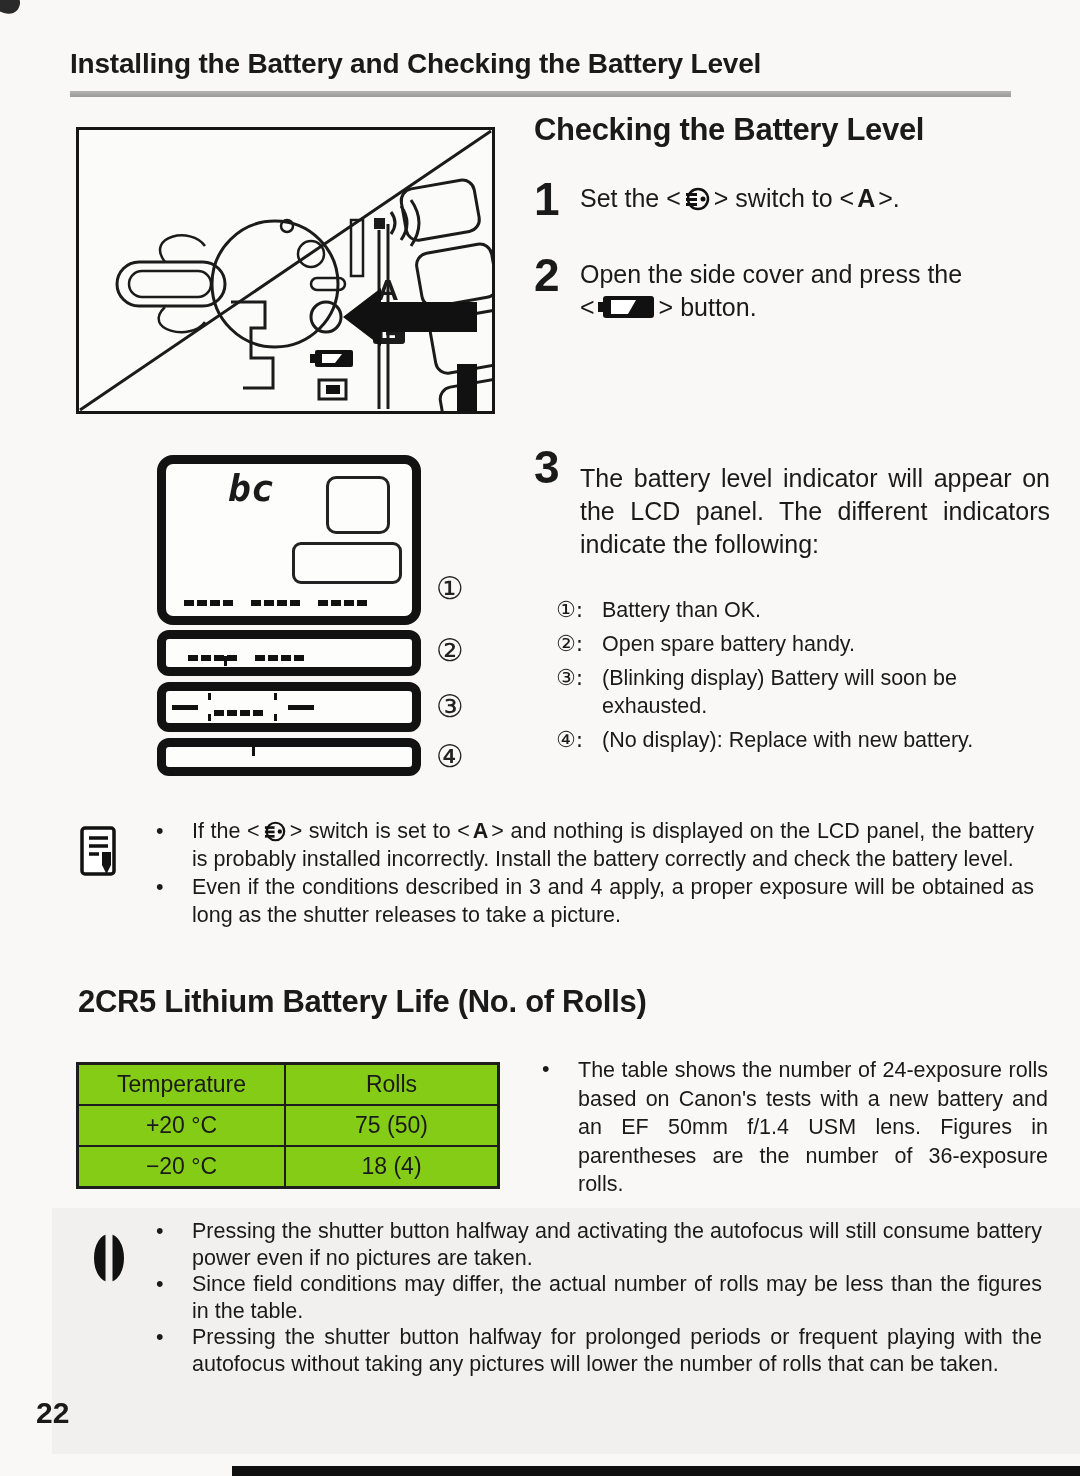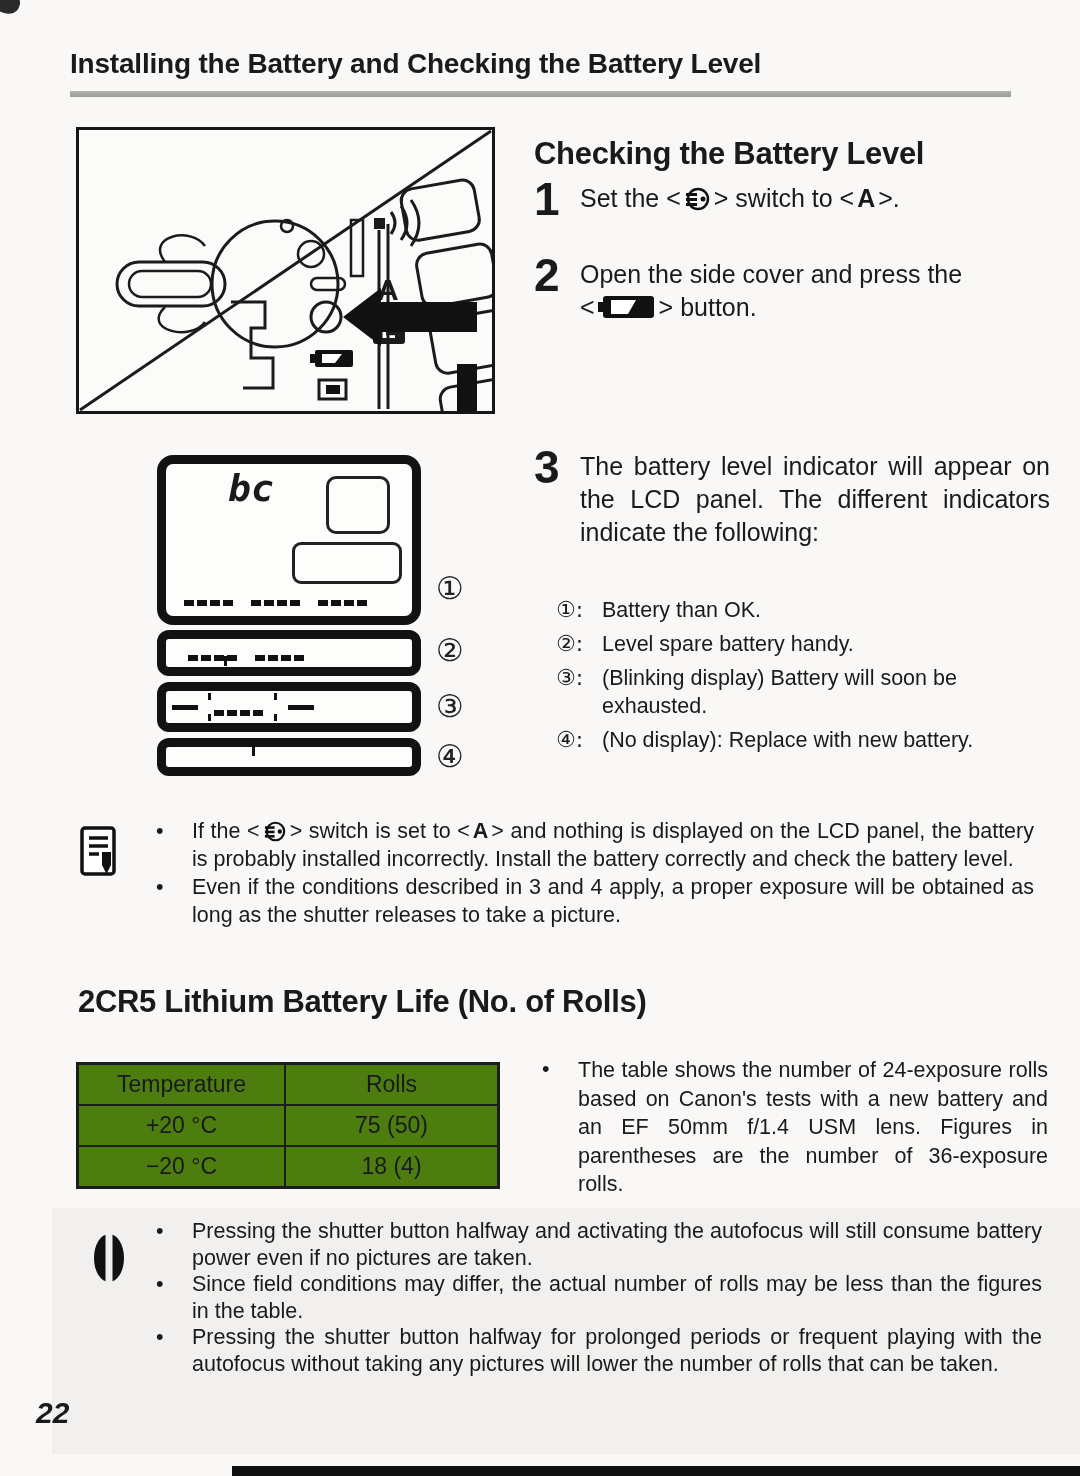--- a/index.html
+++ b/index.html
@@ -6,28 +6,28 @@
   .page{position:relative;width:1080px;height:1476px;background:#f9f8f6;overflow:hidden;
         font-family:"Liberation Sans",sans-serif;color:#1a1a1a;margin:0 auto;}
   .abs{position:absolute;}
   
   .hdr-title{left:70px;top:48px;font-size:28px;font-weight:bold;letter-spacing:-0.2px;}
   .hdr-rule{left:70px;top:91px;width:941px;height:6px;background:linear-gradient(#b4b4b2,#9a9a98);}
   .corner-mark{left:-8px;top:-9px;width:28px;height:22px;background:#2a2a2a;border-radius:45%;transform:rotate(18deg);}
   
   .camera-fig{left:76px;top:127px;width:419px;height:287px;border:3px solid #161616;background:#fbfbfa;box-sizing:border-box;}
   
-  .sec1-title{left:534px;top:136px;font-size:31px;font-weight:bold;letter-spacing:-0.3px;}
+  .sec1-title{left:534px;top:112px;font-size:31px;font-weight:bold;letter-spacing:-0.3px;}
   .step{display:flex;}
   .stepnum{font-size:46px;font-weight:bold;line-height:0.95;width:46px;flex:0 0 46px;}
   .steptext{font-size:25px;line-height:33px;padding-top:4px;}
   .step1{left:534px;top:178px;width:520px;}
   .step2{left:534px;top:254px;width:520px;}
   .step3{left:534px;top:446px;width:516px;}
-  .step3 .steptext{text-align:justify;}
+  .step3 .steptext{text-align:justify;margin-top:12px;}
   b.inl{margin:0 3px;}
   .icon-inline{vertical-align:-4px;margin:0 3px;}
   
   .ind-list{left:556px;top:596px;width:496px;}
   .ind-row{display:flex;font-size:21.5px;line-height:28px;margin-bottom:6px;}
   .ind-num{flex:0 0 46px;font-size:22px;}
   .circ{font-family:"DejaVu Sans",sans-serif;}
   .ind-text{flex:1;}
   .bc-row{left:556px;top:752px;font-size:21.5px;}
   .bc-glyph{font-family:"DejaVu Sans Mono",monospace;font-style:italic;font-weight:bold;font-size:22px;margin-right:8px;}
@@ -47,32 +47,32 @@
   .ldash{position:absolute;width:26px;height:5px;background:#111;}
   .callout{left:436px;font-size:31px;color:#222;}
   
   .note-icon{left:80px;top:826px;}
   .note-bullets{left:148px;top:818px;width:886px;}
   .bullet-row{display:flex;font-size:21.5px;line-height:27.5px;margin-bottom:1px;}
   .bullet-mark{flex:0 0 36px;text-align:left;padding-left:8px;}
   .bullet-text{flex:1;text-align:justify;}
   
   .sec2-title{left:78px;top:984px;font-size:31px;font-weight:bold;letter-spacing:-0.3px;}
-  table.blt{position:absolute;left:76px;top:1062px;width:424px;border-collapse:collapse;background:#4d7c0f;}
+  table.blt{position:absolute;left:76px;top:1062px;width:424px;border-collapse:collapse;background:#84cc16;}
   table.blt th,table.blt td{border:2.5px solid #1d1d1d;text-align:center;font-weight:normal;
        font-size:23px;height:39px;padding:0;}
   table.blt{border:3px solid #1d1d1d;}
   .tbl-note{left:534px;top:1056px;width:514px;}
   
   .caution-bg{left:52px;top:1208px;width:1028px;height:246px;background:#f1f0ee;}
   .caution-icon{left:92px;top:1232px;}
   .caution-bullets{left:148px;top:1218px;width:894px;}
   .caution-bullets .bullet-row{font-size:21.5px;line-height:26.5px;margin-bottom:0;}
   
-  .pagenum{left:36px;top:1396px;font-size:30px;font-weight:bold;font-style:italic;}
+  .pagenum{left:36px;top:1396px;font-size:30px;font-weight:bold;}
   .bottom-bar{left:232px;top:1466px;width:848px;height:10px;background:#101010;}
 </style>
 </head>
 <body>
 
 <div class="page">
 
   <div class="abs corner-mark"></div>
 
   <div class="abs hdr-title">Installing the Battery and Checking the Battery Level</div>
@@ -227,21 +227,21 @@
     <span class="steptext">The battery level indicator will appear on the LCD panel. The different indicators indicate the following:</span>
   </div>
 
   <div class="abs ind-list">
     <div class="ind-row">
       <span class="ind-num circ">①:</span>
       <span class="ind-text">Battery than OK.</span>
     </div>
     <div class="ind-row">
       <span class="ind-num circ">②:</span>
-      <span class="ind-text">Level spare battery handy.</span>
+      <span class="ind-text">Open spare battery handy.</span>
     </div>
     <div class="ind-row">
       <span class="ind-num circ">③:</span>
       <span class="ind-text">(Blinking display) Battery will soon be exhausted.</span>
     </div>
     <div class="ind-row">
       <span class="ind-num circ">④:</span>
       <span class="ind-text">(No display): Replace with new battery.</span>
     </div>
   </div>

